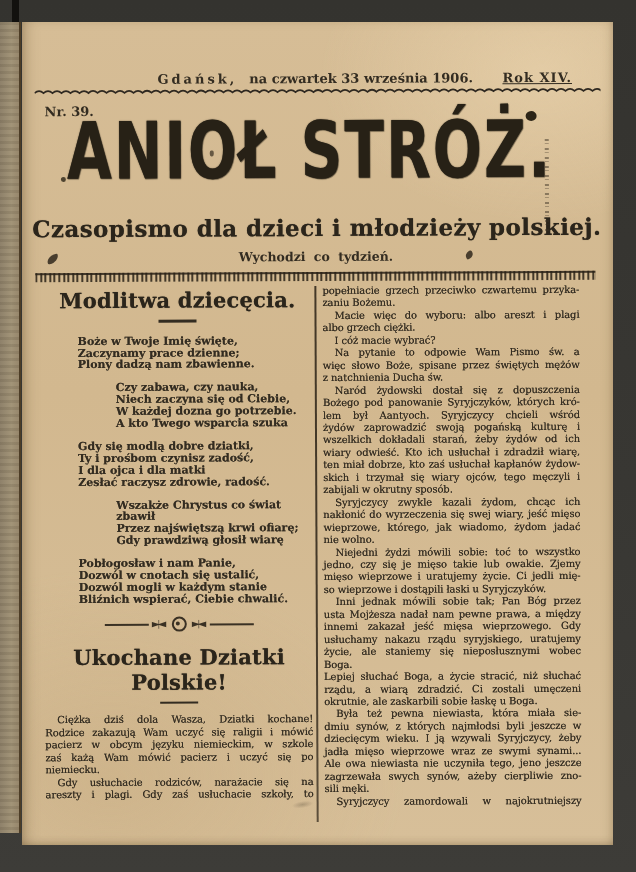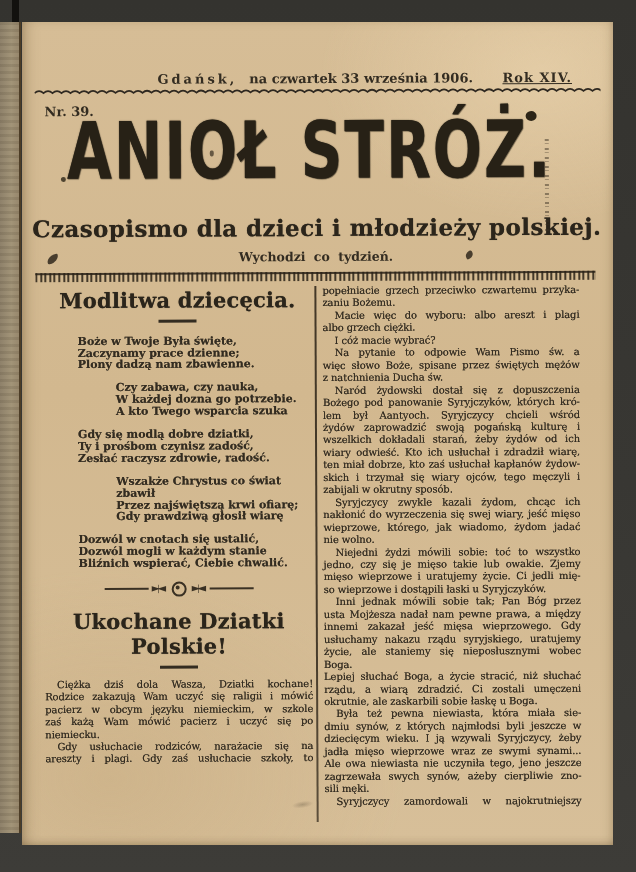--- a/index.html
+++ b/index.html
@@ -125,40 +125,43 @@
       </div>
 
       <div class="pattern-rule"></div>
 
       <div class="columns">
         <div class="col-left">
           <h2 class="col-head head-poem">Modlitwa dziecęcia.</h2>
           <div class="head-rule"></div>
           <div class="poem">
               <div class="stanza">
-                <div class="poem-line">Boże w Twoje Była święte,</div>
+                <div class="poem-line">Boże w Twoje Imię święte,</div>
                 <div class="poem-line">Zaczynamy prace dzienne;</div>
                 <div class="poem-line">Plony dadzą nam zbawienne.</div>
               </div>
               <div class="stanza stanza-indent">
                 <div class="poem-line">Czy zabawa, czy nauka,</div>
+                <div class="poem-line">Niech zaczyna się od Ciebie,</div>
                 <div class="poem-line">W każdej dozna go potrzebie.</div>
                 <div class="poem-line">A kto Twego wsparcia szuka</div>
               </div>
               <div class="stanza">
                 <div class="poem-line">Gdy się modlą dobre dziatki,</div>
                 <div class="poem-line">Ty i prośbom czynisz zadość,</div>
+                <div class="poem-line">I dla ojca i dla matki</div>
                 <div class="poem-line">Zesłać raczysz zdrowie, radość.</div>
               </div>
               <div class="stanza stanza-indent">
                 <div class="poem-line">Wszakże Chrystus co świat zbawił</div>
                 <div class="poem-line">Przez najświętszą krwi ofiarę;</div>
                 <div class="poem-line">Gdy prawdziwą głosił wiarę</div>
               </div>
               <div class="stanza">
+                <div class="poem-line">Pobłogosław i nam Panie,</div>
                 <div class="poem-line">Dozwól w cnotach się ustalić,</div>
                 <div class="poem-line">Dozwól mogli w każdym stanie</div>
                 <div class="poem-line">Bliźnich wspierać, Ciebie chwalić.</div>
               </div>
             </div>
           <div class="orn">
             <span class="orn-line"></span>
             <span class="orn-cross"></span>
             <span class="orn-center"></span>
             <span class="orn-cross"></span>

